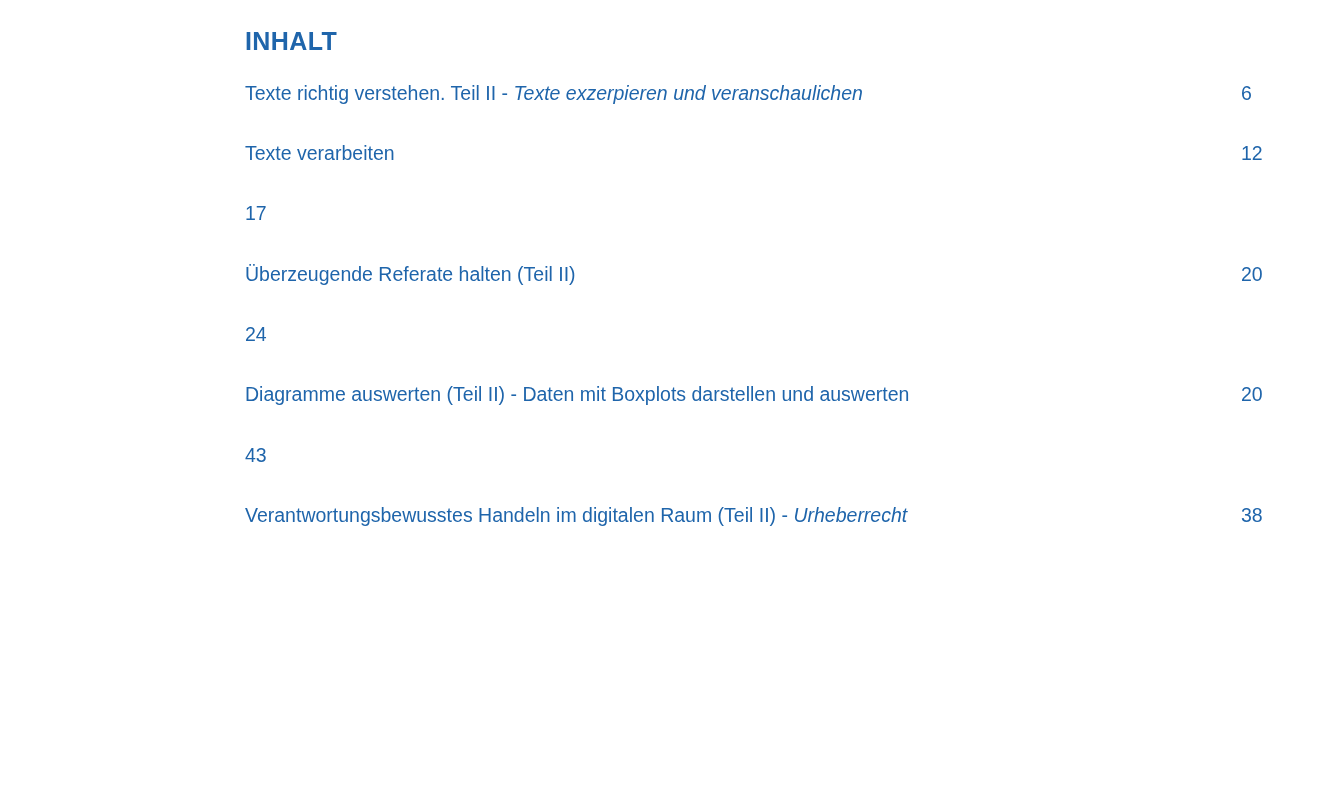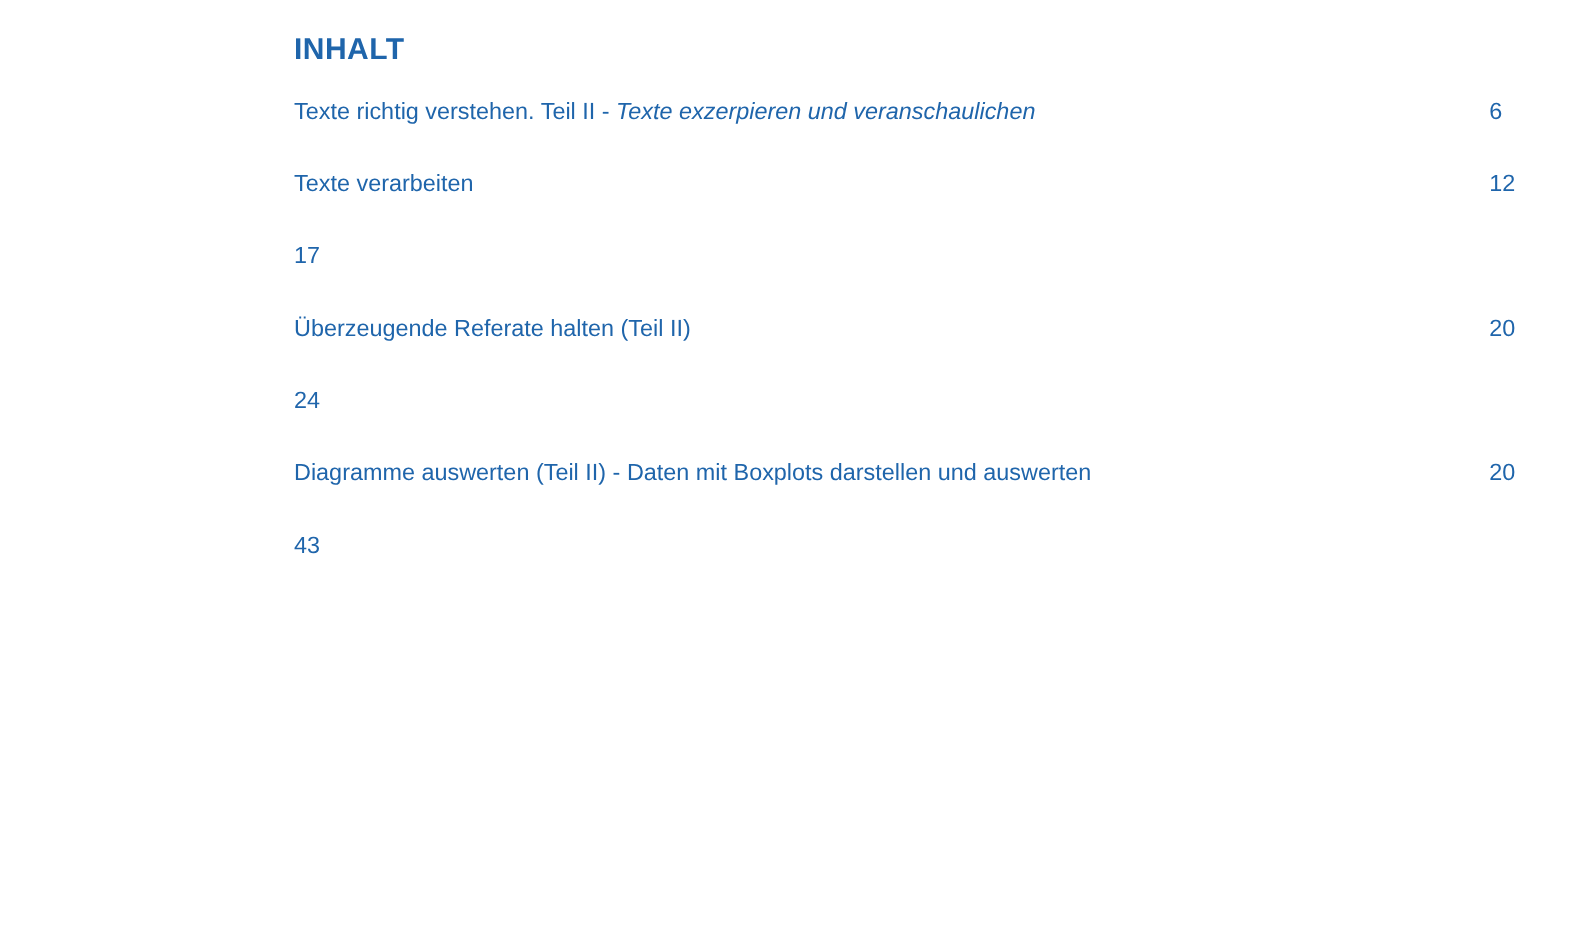--- a/index.html
+++ b/index.html
@@ -105,16 +105,20 @@
       <li class="toc-entry">
         <span class="entry-text"><span>Diagramme auswerten (Teil II) - Daten mit Boxplots darstellen und auswerten</span><span class="sub"></span></span>
         <span class="entry-page">20</span>
       </li>
 
 
       <li class="toc-entry">
         <span class="entry-page">43</span>
       </li>
 
+      <li class="toc-entry">
+        <span class="entry-text"><span>Verantwortungsbewusstes Handeln im digitalen Raum (Teil II) - </span><span class="sub">Urheberrecht</span></span>
+        <span class="entry-page">38</span>
+      </li>
 
     </ul>
   </div>
 </div>
 
 </body></html>

